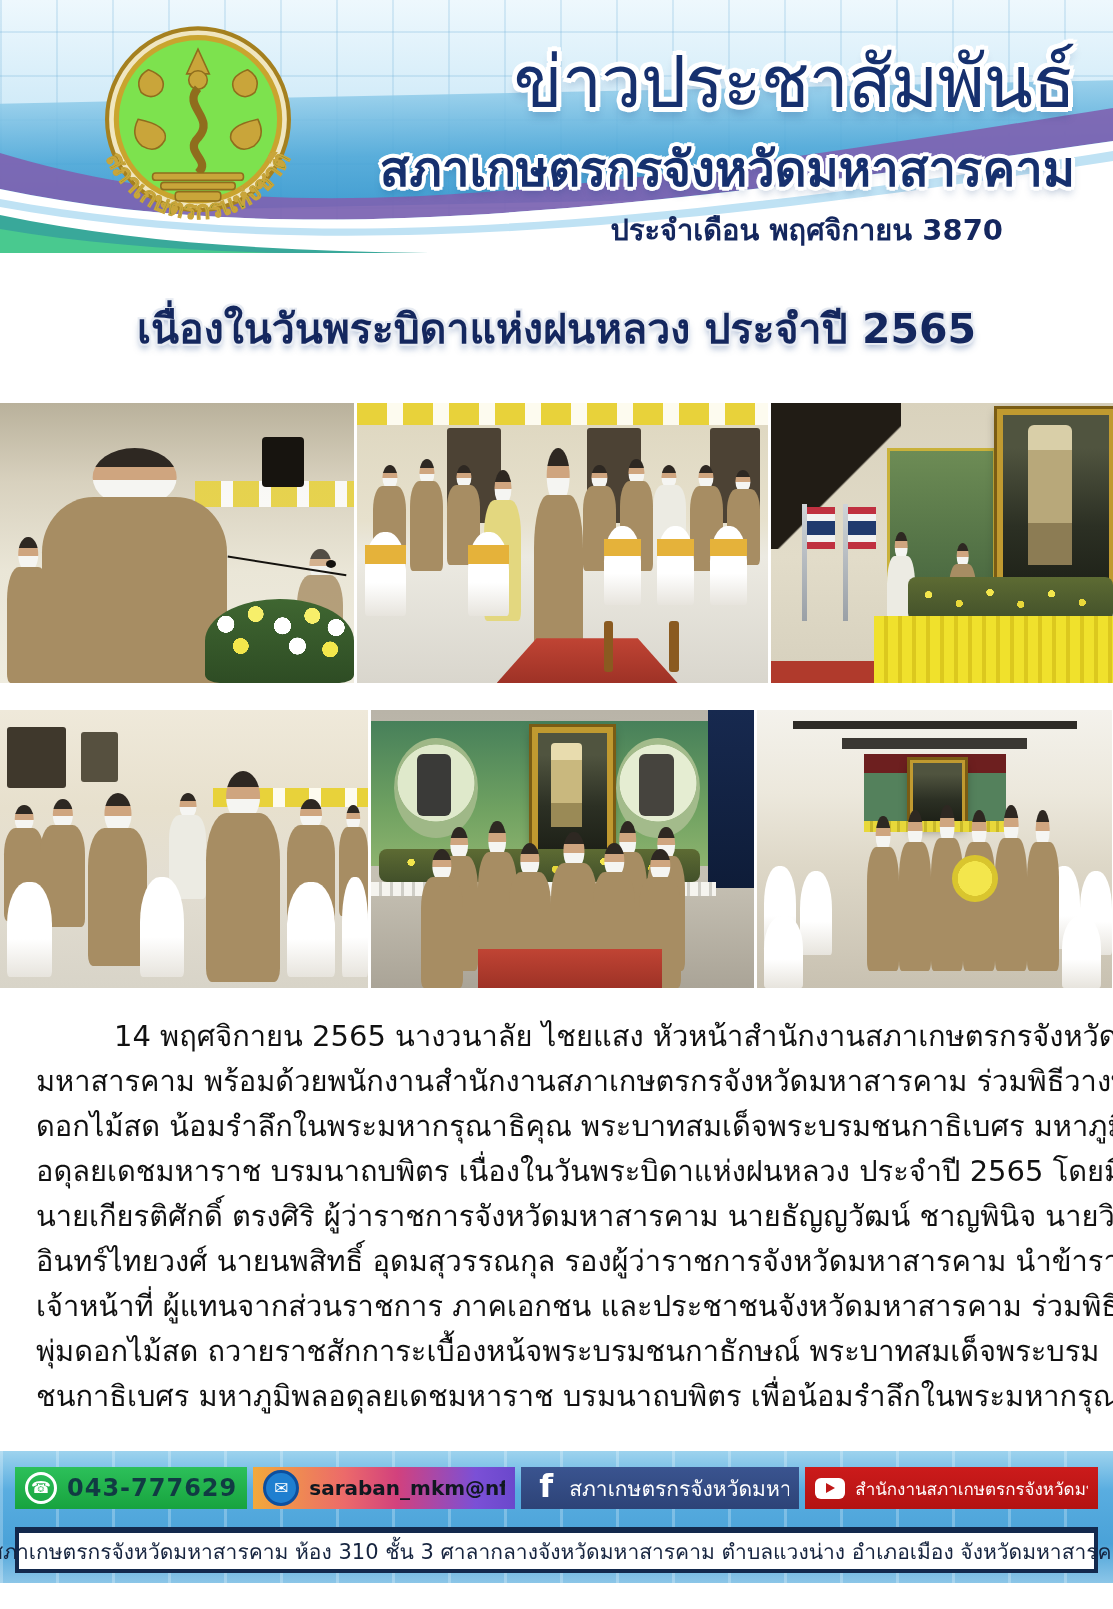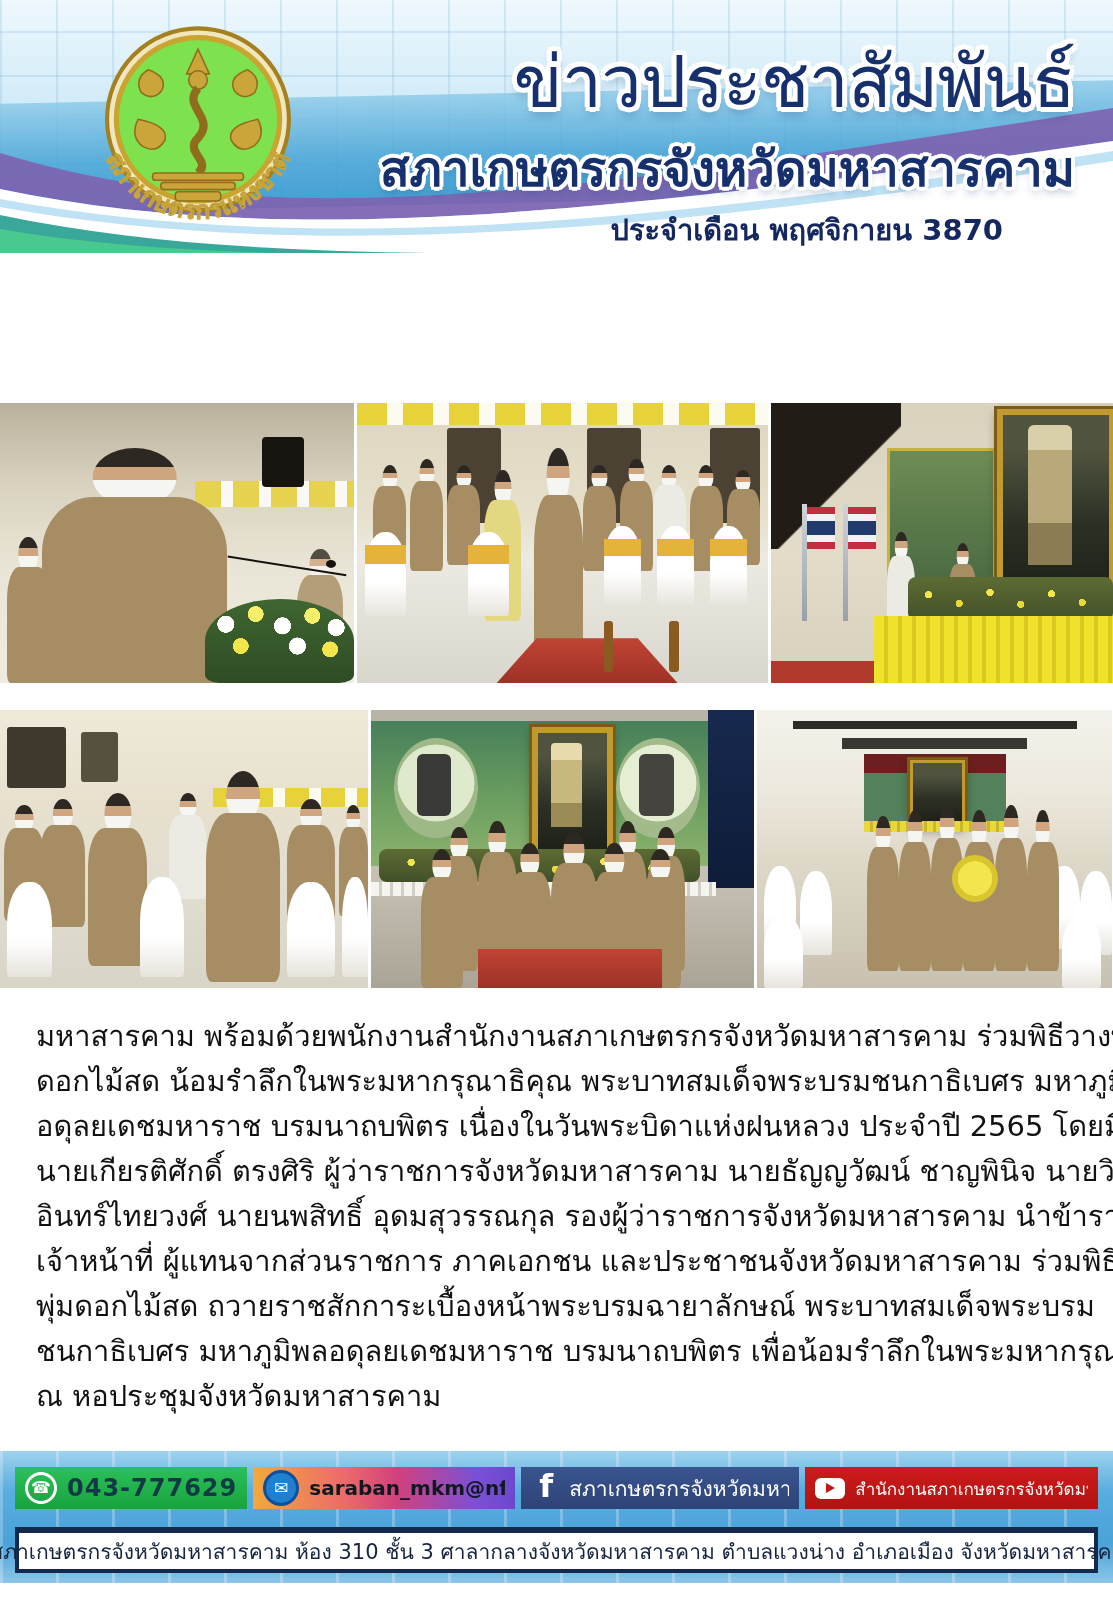--- a/index.html
+++ b/index.html
@@ -138,20 +138,21 @@
         <textPath href="#logo-arc" startOffset="50%" text-anchor="middle">สภาเกษตรกรแห่งชาติ</textPath>
       </text>
     </svg>
 
     <div class="hdr-title">ข่าวประชาสัมพันธ์</div>
     <div class="hdr-subtitle">สภาเกษตรกรจังหวัดมหาสารคาม</div>
     <div class="hdr-period">ประจำเดือน พฤศจิกายน 3870</div>
   </div>
 
   <div class="article-title">
+    <div>เนื่องในวันพระบิดาแห่งฝนหลวง ประจำปี 2565</div>
   </div>
 
   <div class="photo-row r1">
 
     <div class="photo" style="width:354px">
       <div style="inset:0;background:linear-gradient(180deg,#b9b19b 0%,#d8d1be 28%,#eae6d7 60%,#efecdf 100%)"></div>
       <div style="left:55%;top:28%;right:0;height:9%;background:repeating-linear-gradient(90deg,#e8d23a 0 26px,#fff 26px 38px);opacity:.85"></div>
       <div style="left:74%;top:12%;width:12%;height:18%;background:#17140f;border-radius:4px"></div>
       <div class="person" style="left:2%;top:48%;width:12%;height:52%"></div>
       <div class="person" style="left:84%;top:52%;width:13%;height:48%;opacity:.8"></div>
@@ -275,29 +276,29 @@
       <div class="person" style="left:49%;top:34%;width:9%;height:60%"></div>
       <div class="person" style="left:58%;top:36%;width:9%;height:58%"></div>
       <div class="person" style="left:67%;top:34%;width:9%;height:60%"></div>
       <div class="person" style="left:76%;top:36%;width:9%;height:58%"></div>
       <div class="person" style="left:31%;top:38%;width:9%;height:56%"></div>
       <div style="left:55%;top:52%;width:13%;height:17%;border-radius:50%;background:radial-gradient(circle at 50% 50%,#f3e64c 0 52%,#d9c52e 53% 72%,#b8a81e 73%)"></div>
     </div>
   </div>
 
   <div class="article-body">
+    <div class="line first">14 พฤศจิกายน 2565 นางวนาลัย ไชยแสง หัวหน้าสำนักงานสภาเกษตรกรจังหวัด</div>
     <div class="line">มหาสารคาม พร้อมด้วยพนักงานสำนักงานสภาเกษตรกรจังหวัดมหาสารคาม ร่วมพิธีวางพานพุ่ม</div>
     <div class="line">ดอกไม้สด น้อมรำลึกในพระมหากรุณาธิคุณ พระบาทสมเด็จพระบรมชนกาธิเบศร มหาภูมิพล</div>
     <div class="line">อดุลยเดชมหาราช บรมนาถบพิตร เนื่องในวันพระบิดาแห่งฝนหลวง ประจำปี 2565 โดยมี</div>
     <div class="line">นายเกียรติศักดิ์ ตรงศิริ ผู้ว่าราชการจังหวัดมหาสารคาม นายธัญญวัฒน์ ชาญพินิจ นายวิวัฒน์</div>
     <div class="line">อินทร์ไทยวงศ์ นายนพสิทธิ์ อุดมสุวรรณกุล รองผู้ว่าราชการจังหวัดมหาสารคาม นำข้าราชการ</div>
     <div class="line">เจ้าหน้าที่ ผู้แทนจากส่วนราชการ ภาคเอกชน และประชาชนจังหวัดมหาสารคาม ร่วมพิธีวางพาน</div>
-    <div class="line">พุ่มดอกไม้สด ถวายราชสักการะเบื้องหน้าพระบรมฉายาลักษณ์ พระบาทสมเด็จพระบรม</div>
+    <div class="line">พุ่มดอกไม้สด ถวายราชสักการะเบื้องหน้จพระบรมชนกาธักษณ์ พระบาทสมเด็จพระบรม</div>
     <div class="line">ชนกาธิเบศร มหาภูมิพลอดุลยเดชมหาราช บรมนาถบพิตร เพื่อน้อมรำลึกในพระมหากรุณาธิคุณ</div>
-    <div class="line last">ณ หอประชุมจังหวัดมหาสารคาม</div>
   </div>
 
   <div class="footer">
     <div class="contact-row">
 
       <div class="pill pill-phone">
         <span class="phone-ic">☎</span>
         <span class="lbl">043-777629</span>
       </div>
 

